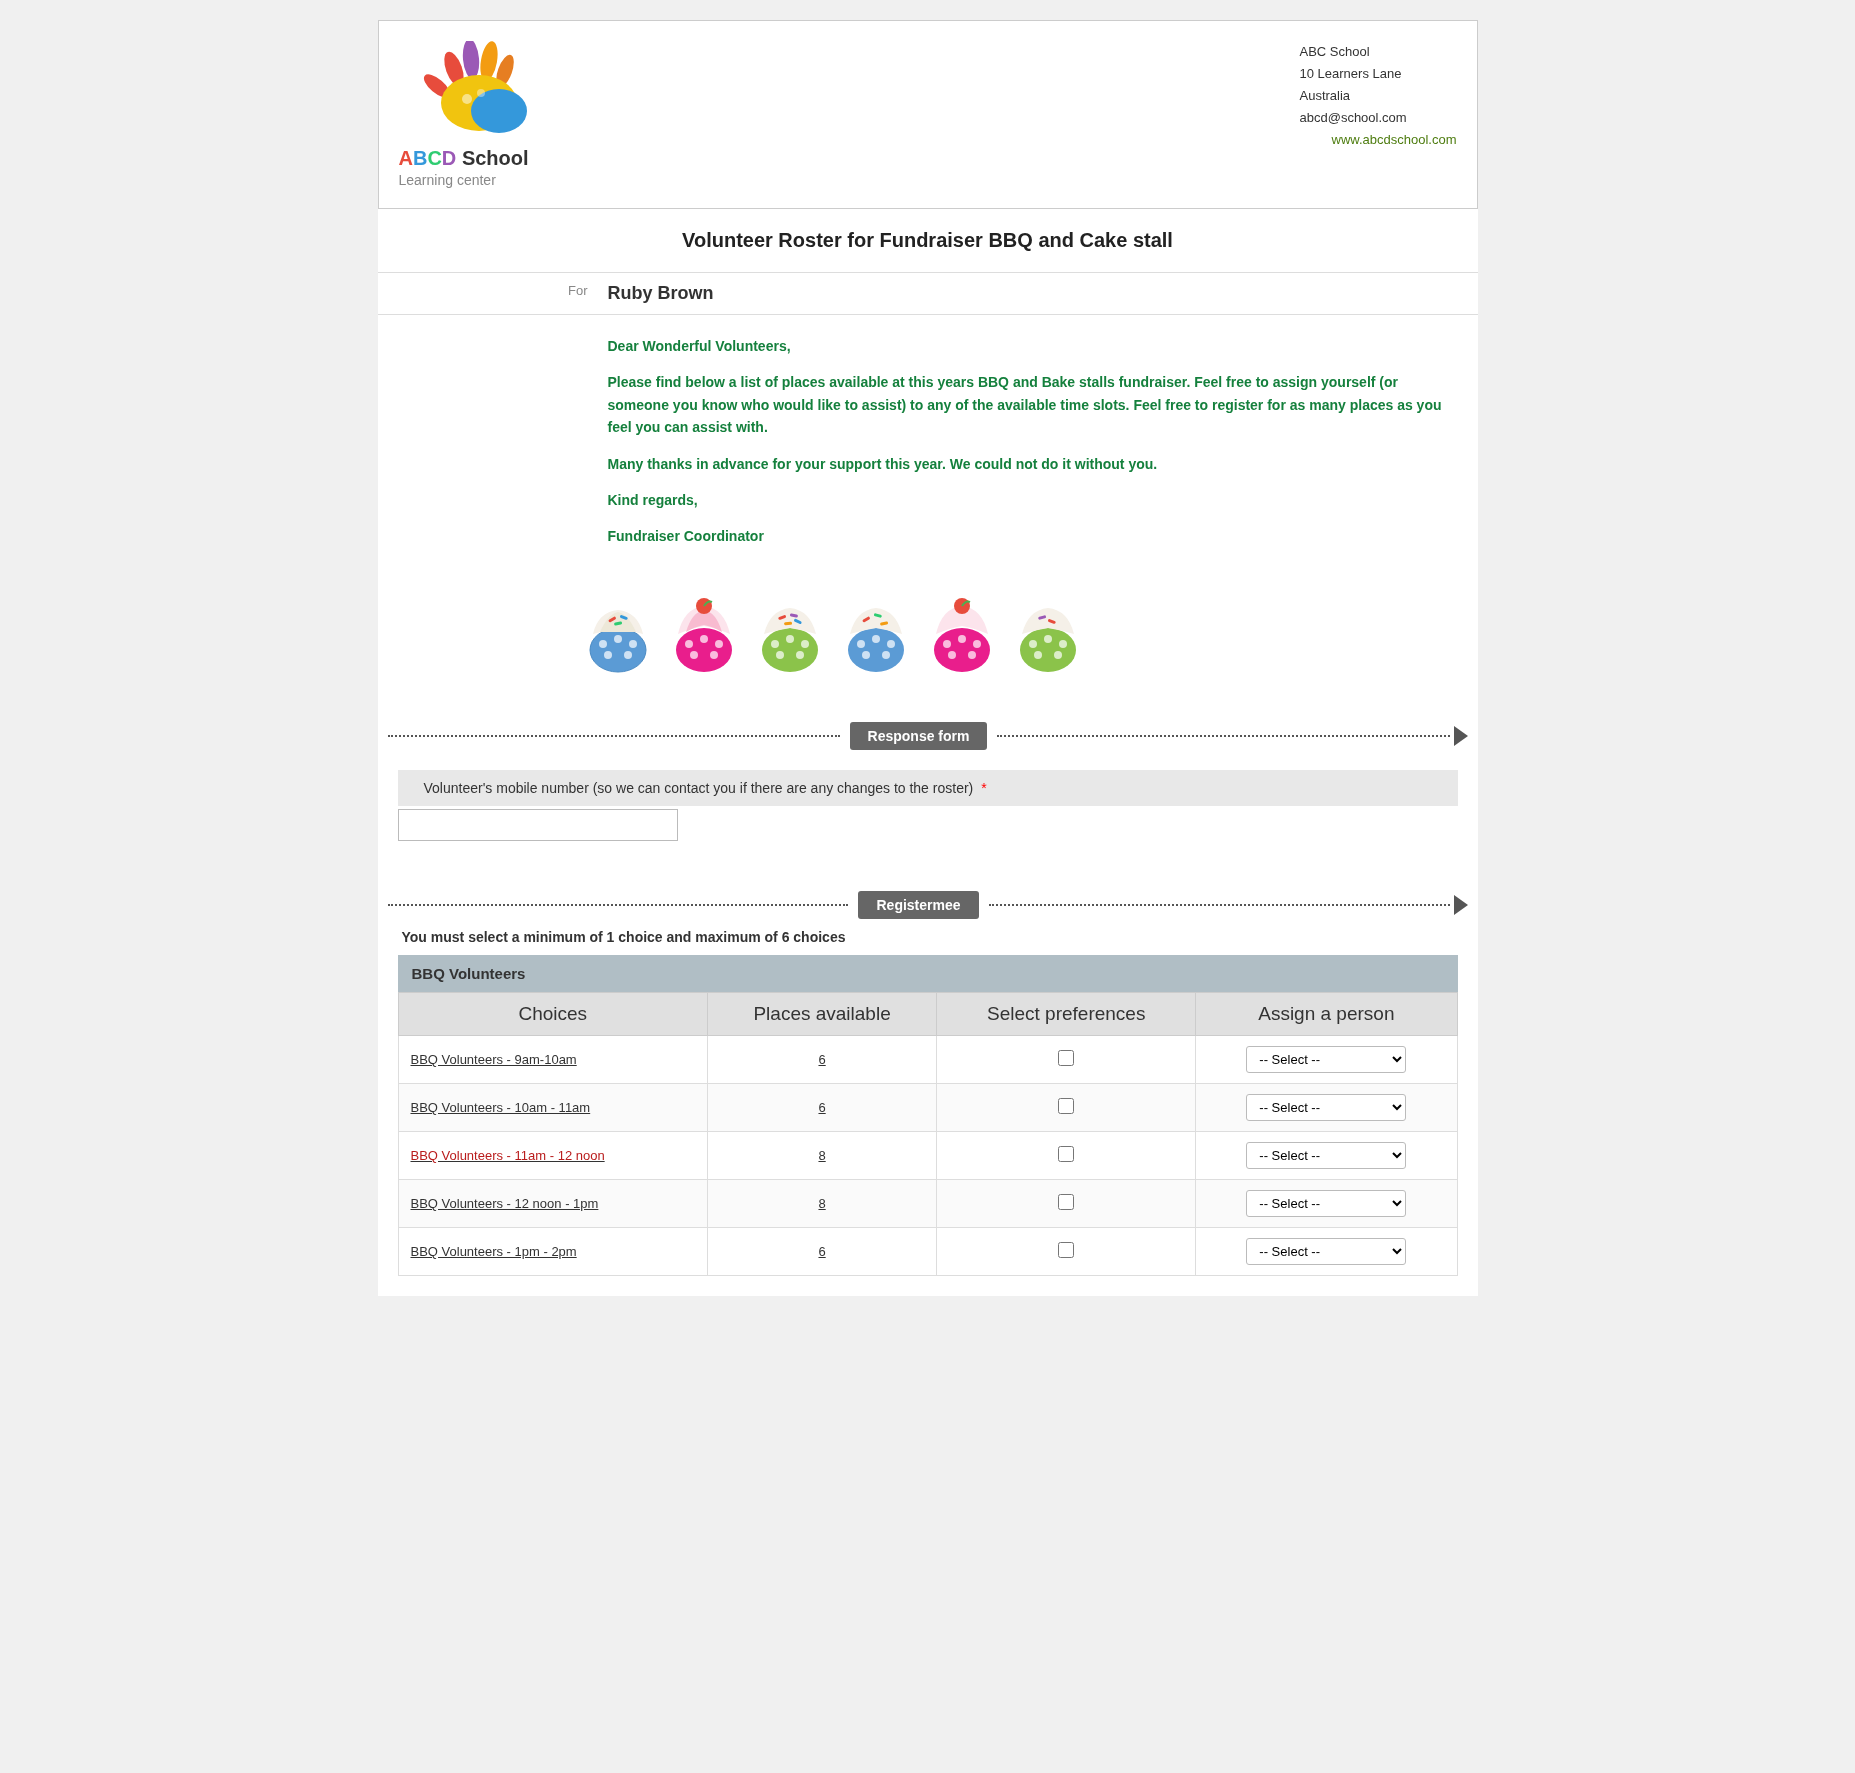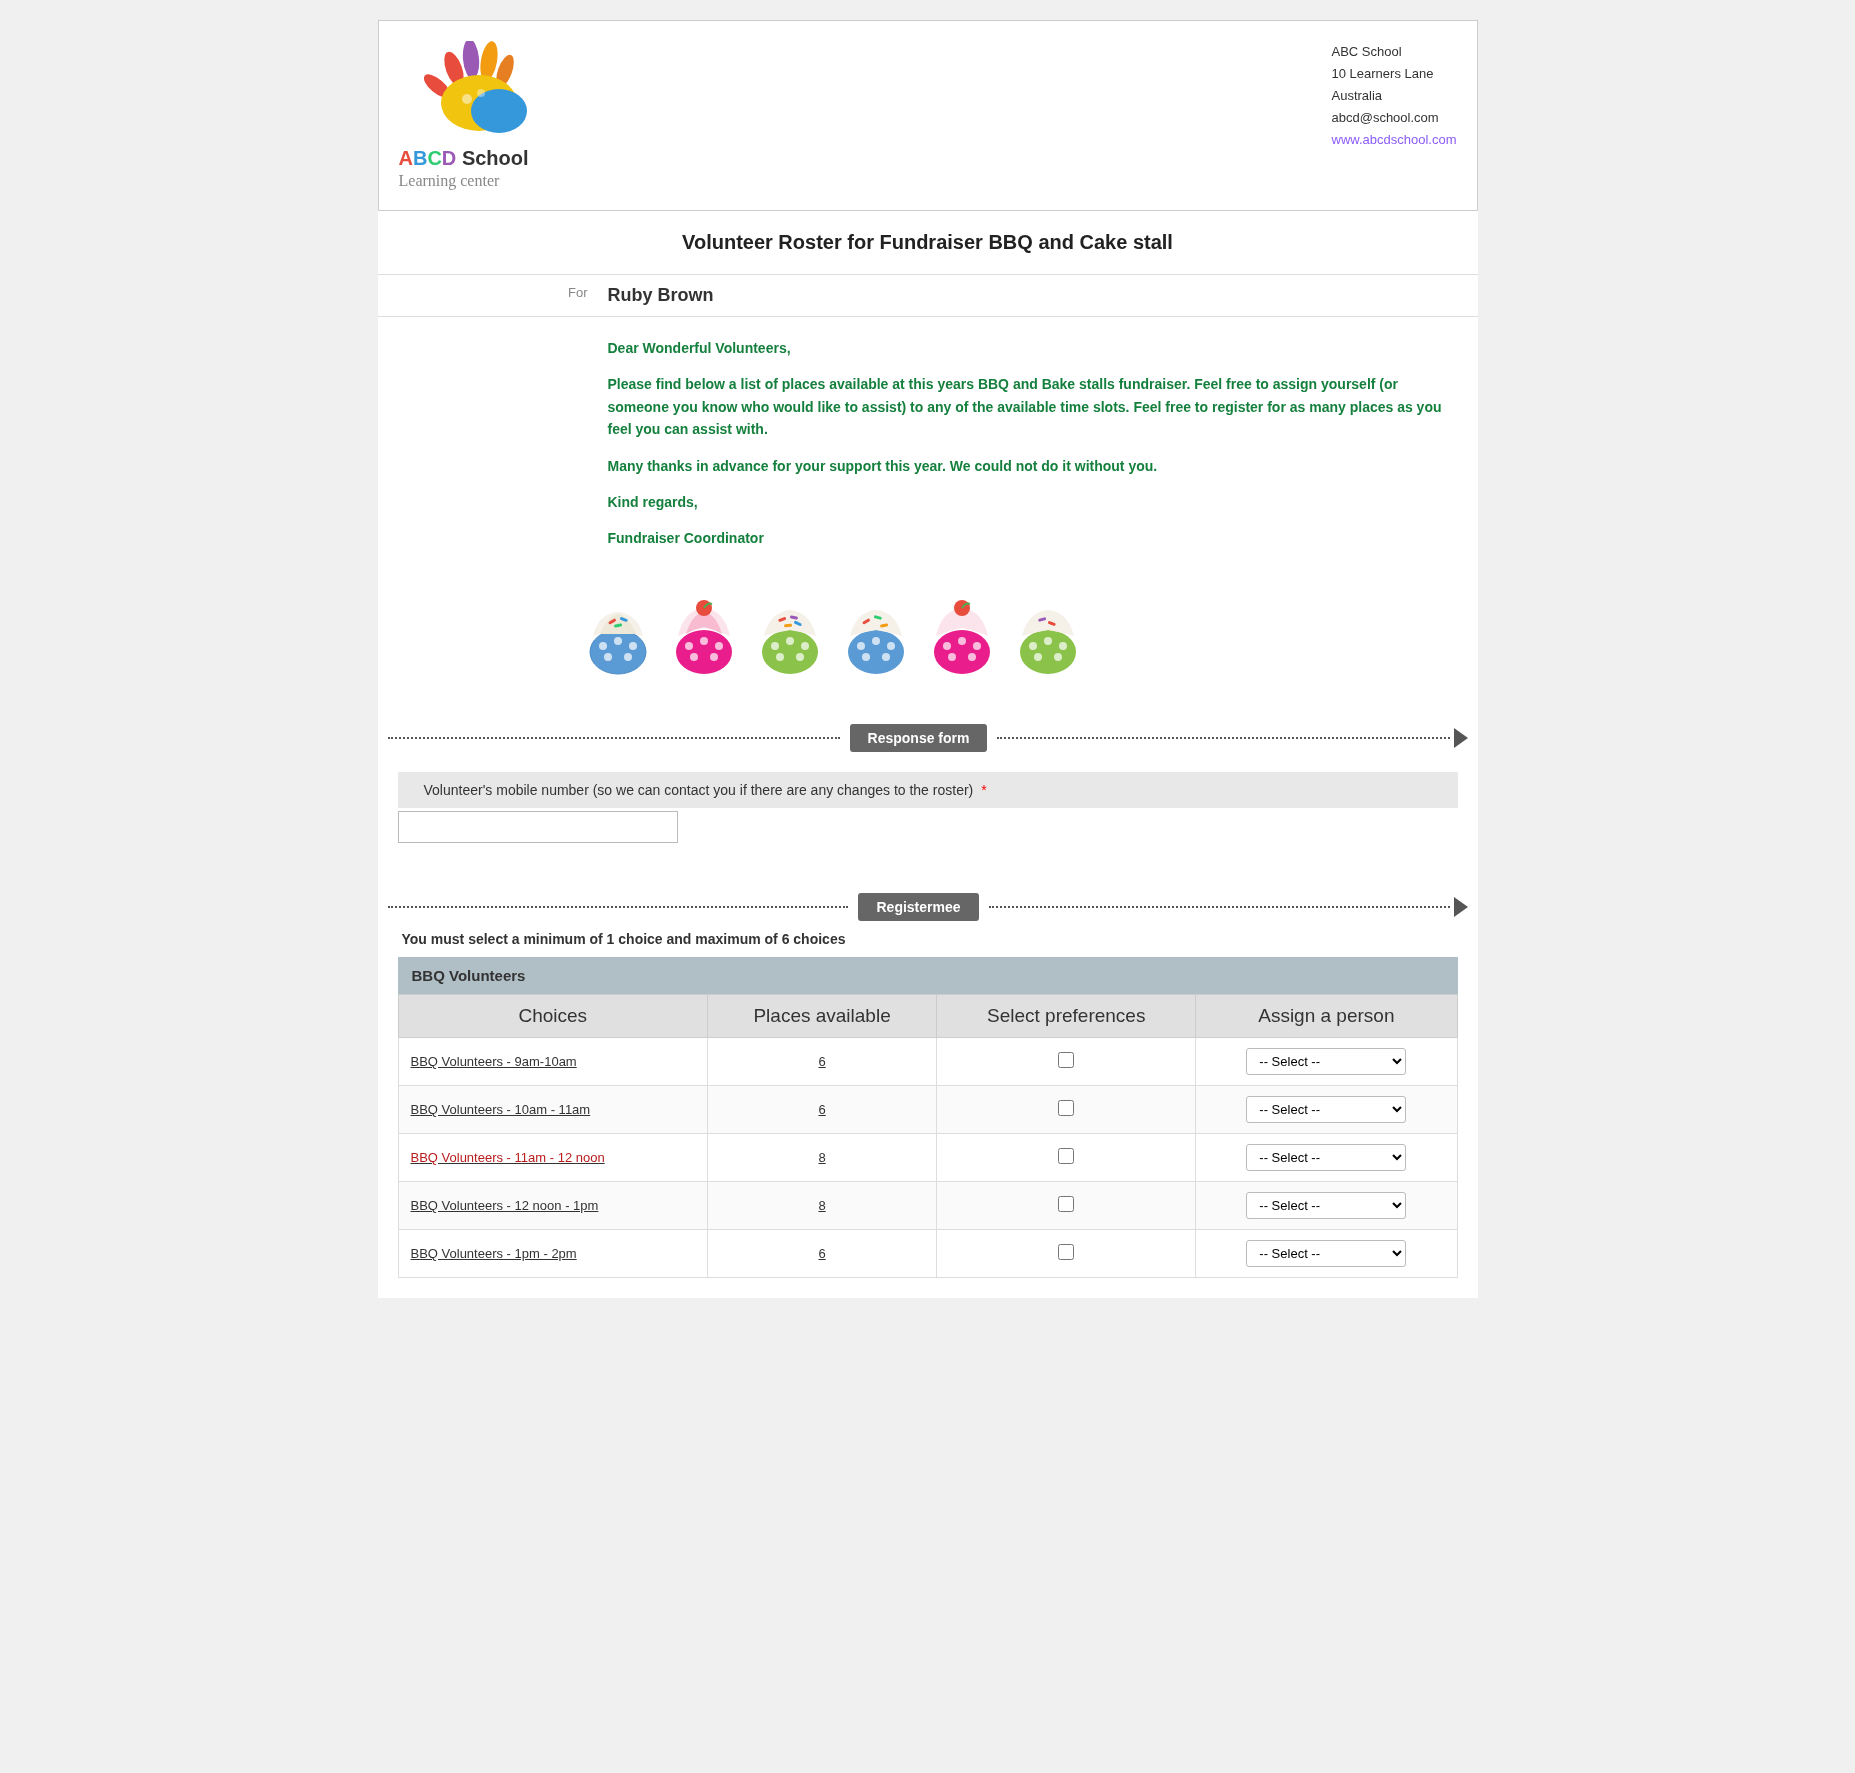--- a/index.html
+++ b/index.html
@@ -38,33 +38,33 @@
     .school-name {
       font-size: 20px;
       font-weight: bold;
     }
     .school-name .a { color: #e74c3c; }
     .school-name .b { color: #3498db; }
     .school-name .c { color: #2ecc71; }
     .school-name .d { color: #9b59b6; }
     .school-name .school { color: #333; }
     .learning-center {
-      font-size: 16px;
+      font-size: 14px;
       color: #888;
       margin-top: 2px;
-      font-family: Liberation Serif, serif;
     }
     .address-area {
       text-align: left;
       font-size: 13px;
       line-height: 1.7;
     }
     .address-area a {
-      color: #8b5cf6;
+      color: #4d7c0f;
       text-decoration: none;
+      margin-left: 32px;
     }
 
     
     .title-section {
       padding: 20px 30px 10px;
       text-align: center;
     }
     .title-section h1 {
       font-size: 20px;
       font-weight: bold;

